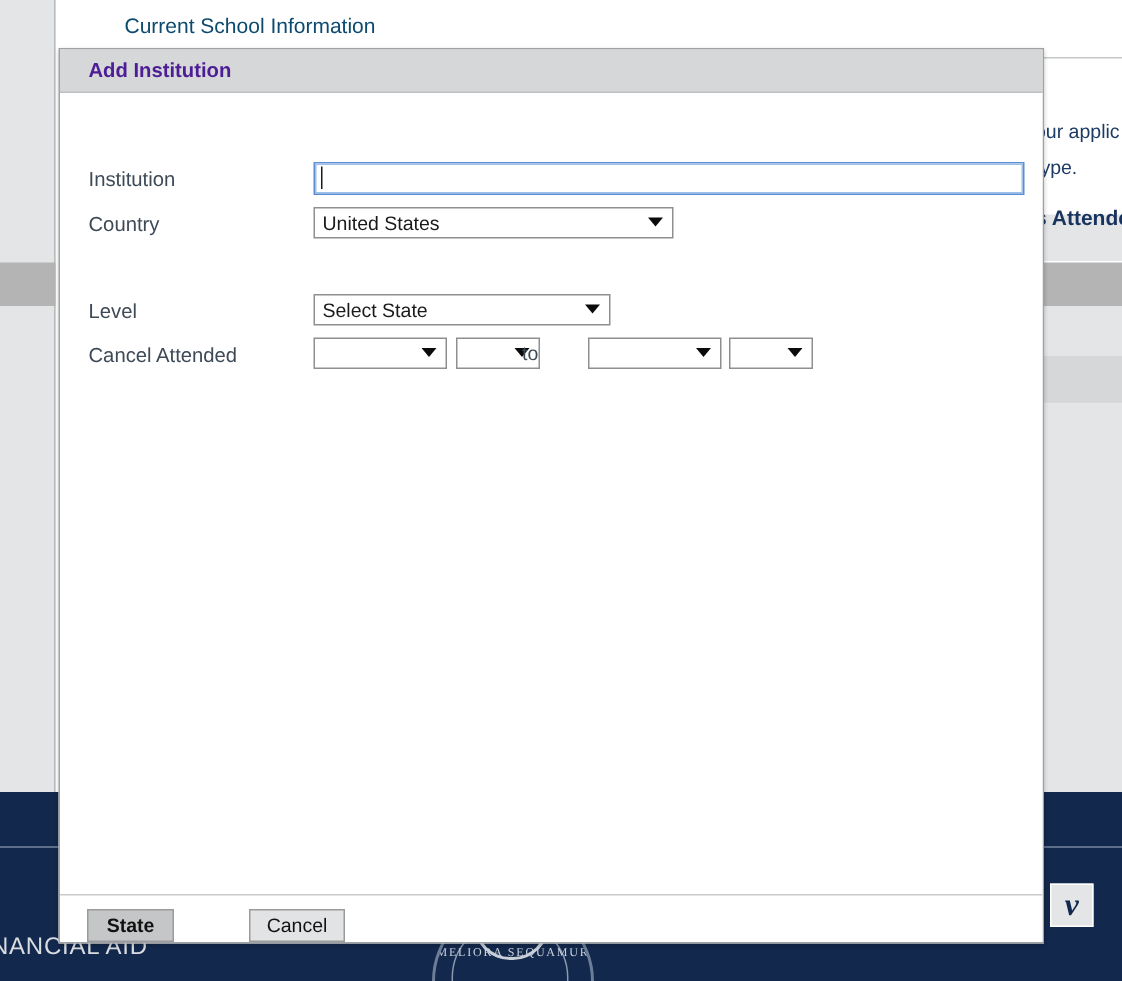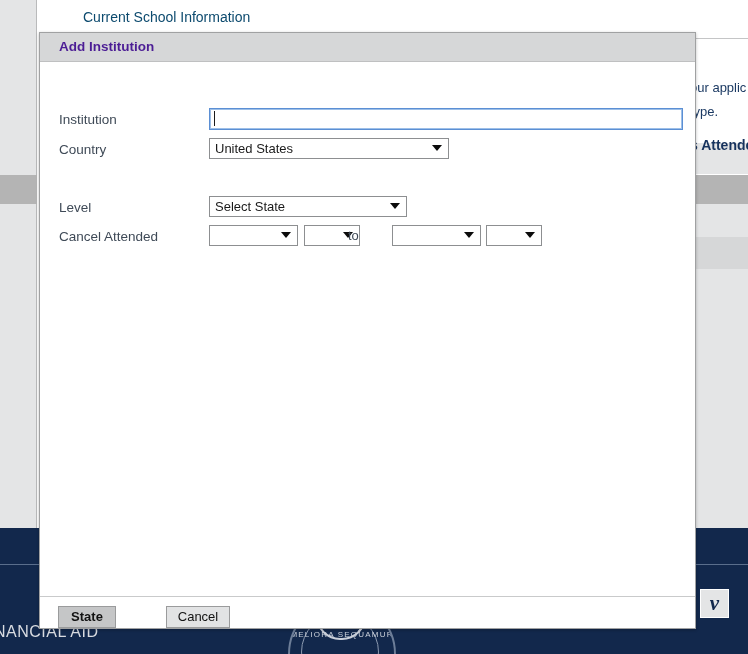--- a/index.html
+++ b/index.html
@@ -157,21 +157,21 @@
   }
   .seal-motto {
     position: absolute;
     left: 0;
     top: 28px;
     width: 104px;
     text-align: center;
     font-size: 8px;
     letter-spacing: 1.2px;
     color: #ccd2db;
-    font-family: Liberation Sans, sans-serif;
+    font-family: Liberation Serif, serif;
   }
 
   .vimeo-badge {
     position: absolute;
     left: 700px;
     top: 589px;
     width: 29px;
     height: 29px;
     background: #e4e5e6;
     border: 1px solid #ffffff;

